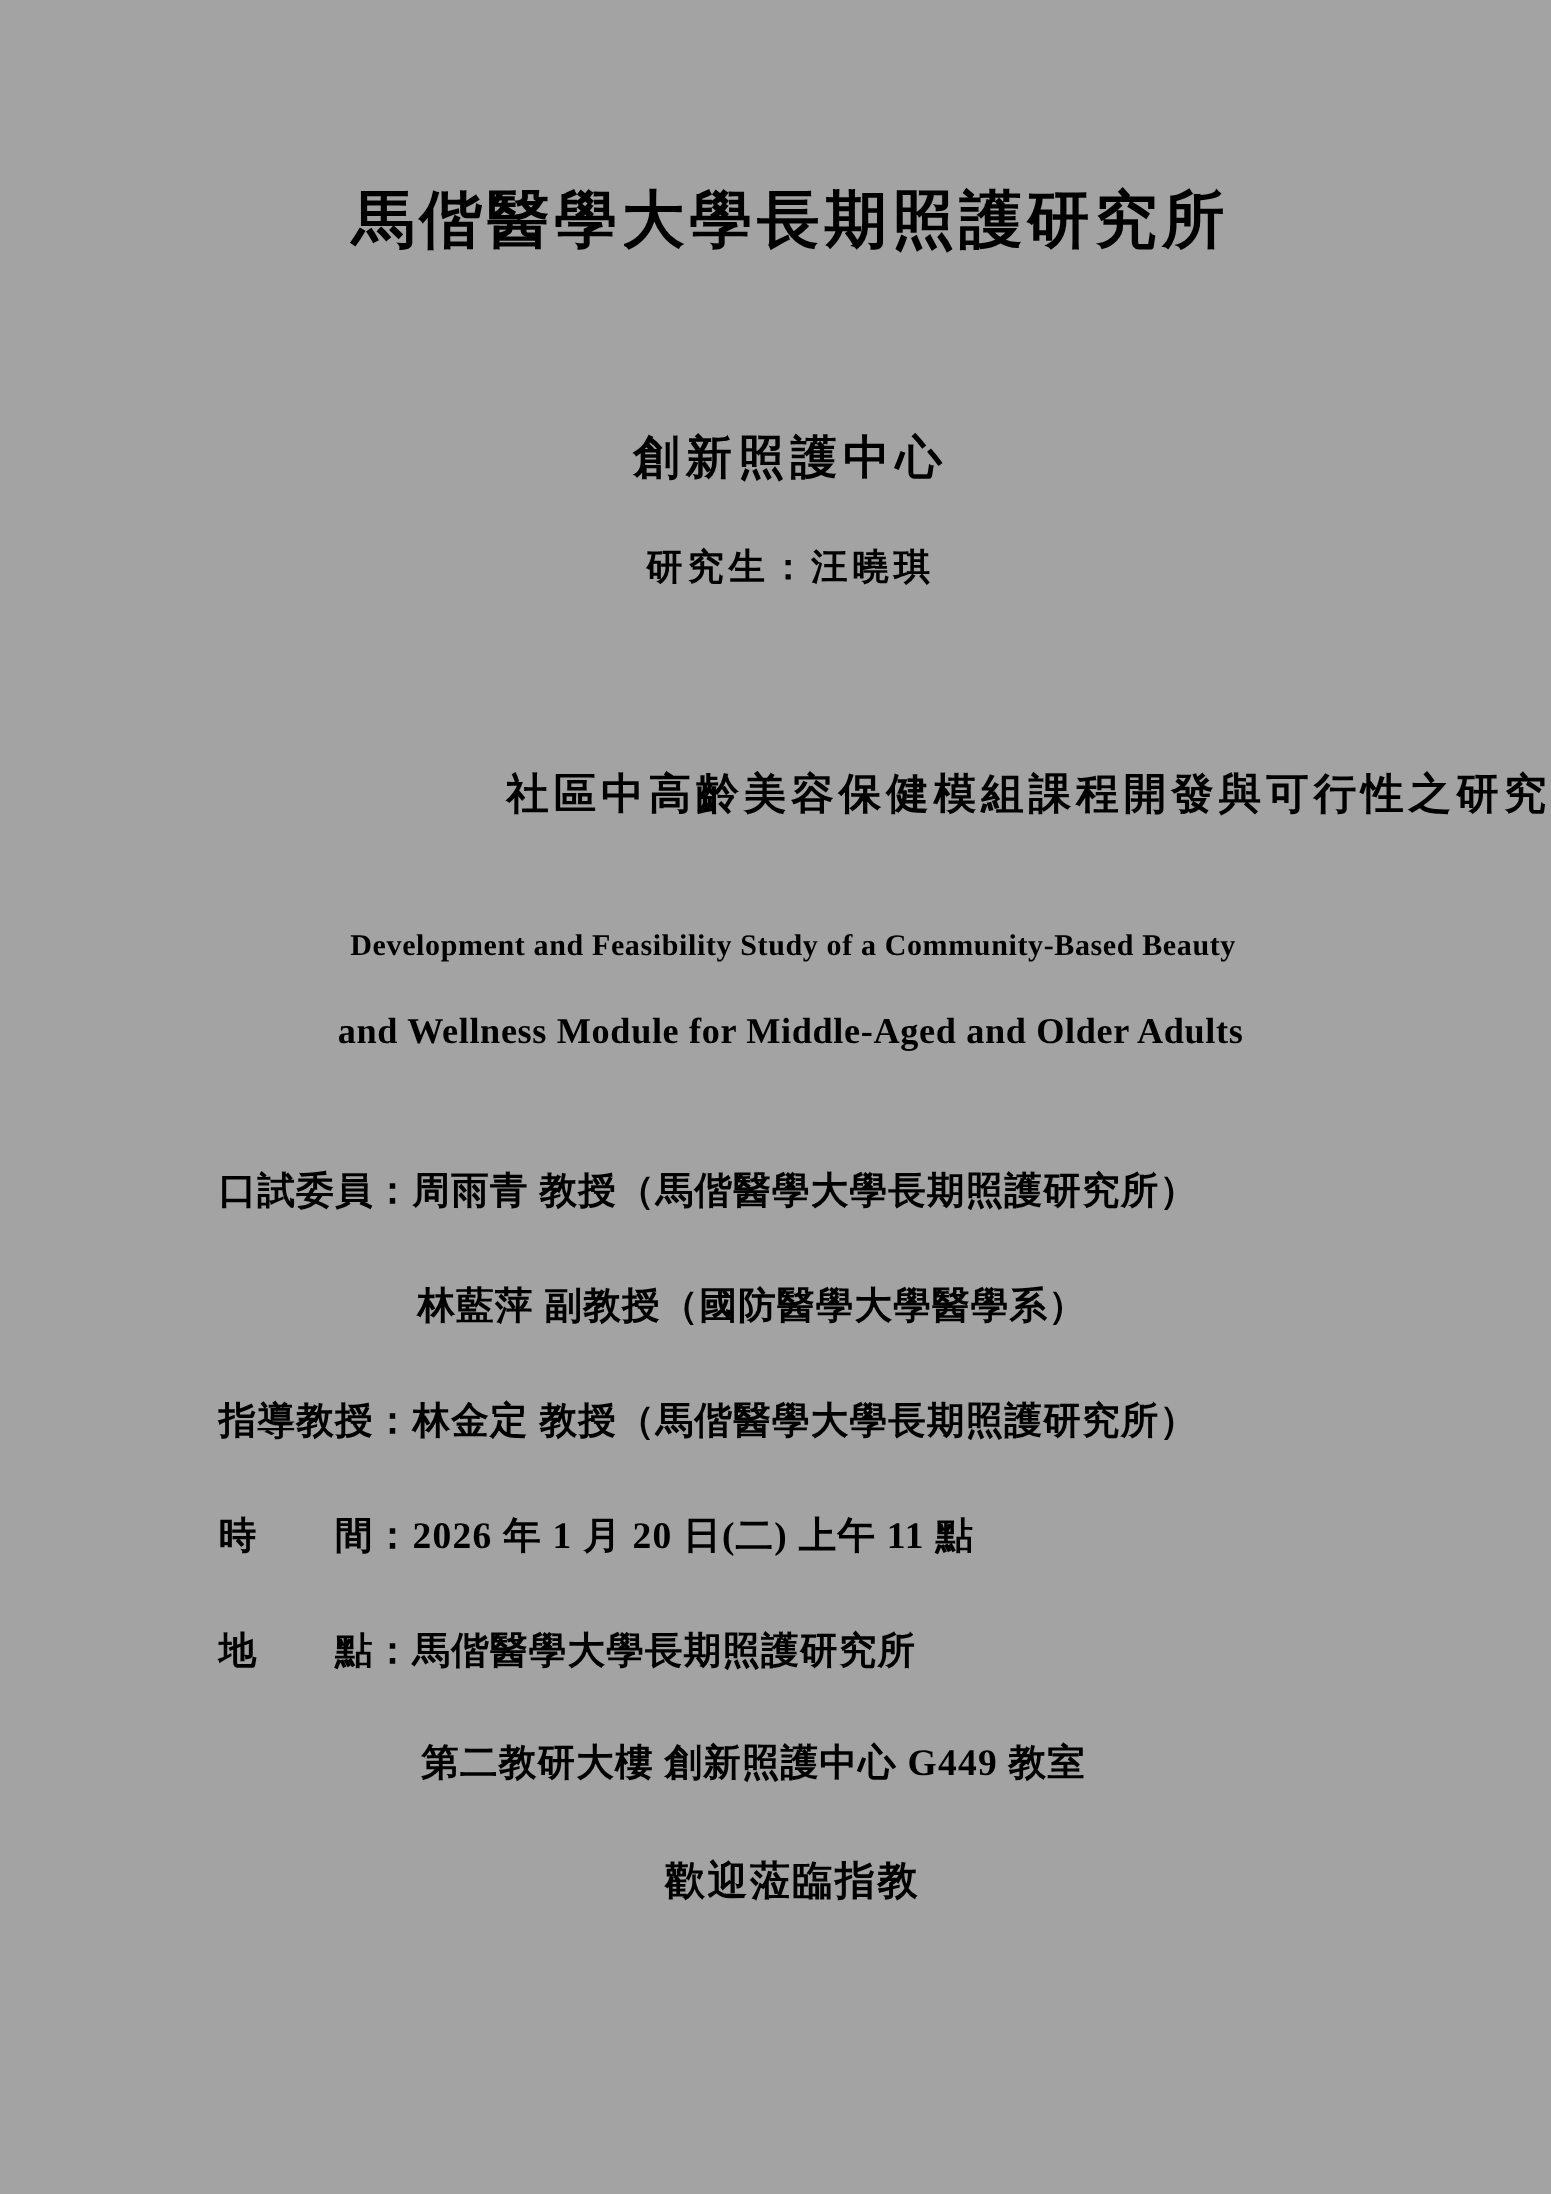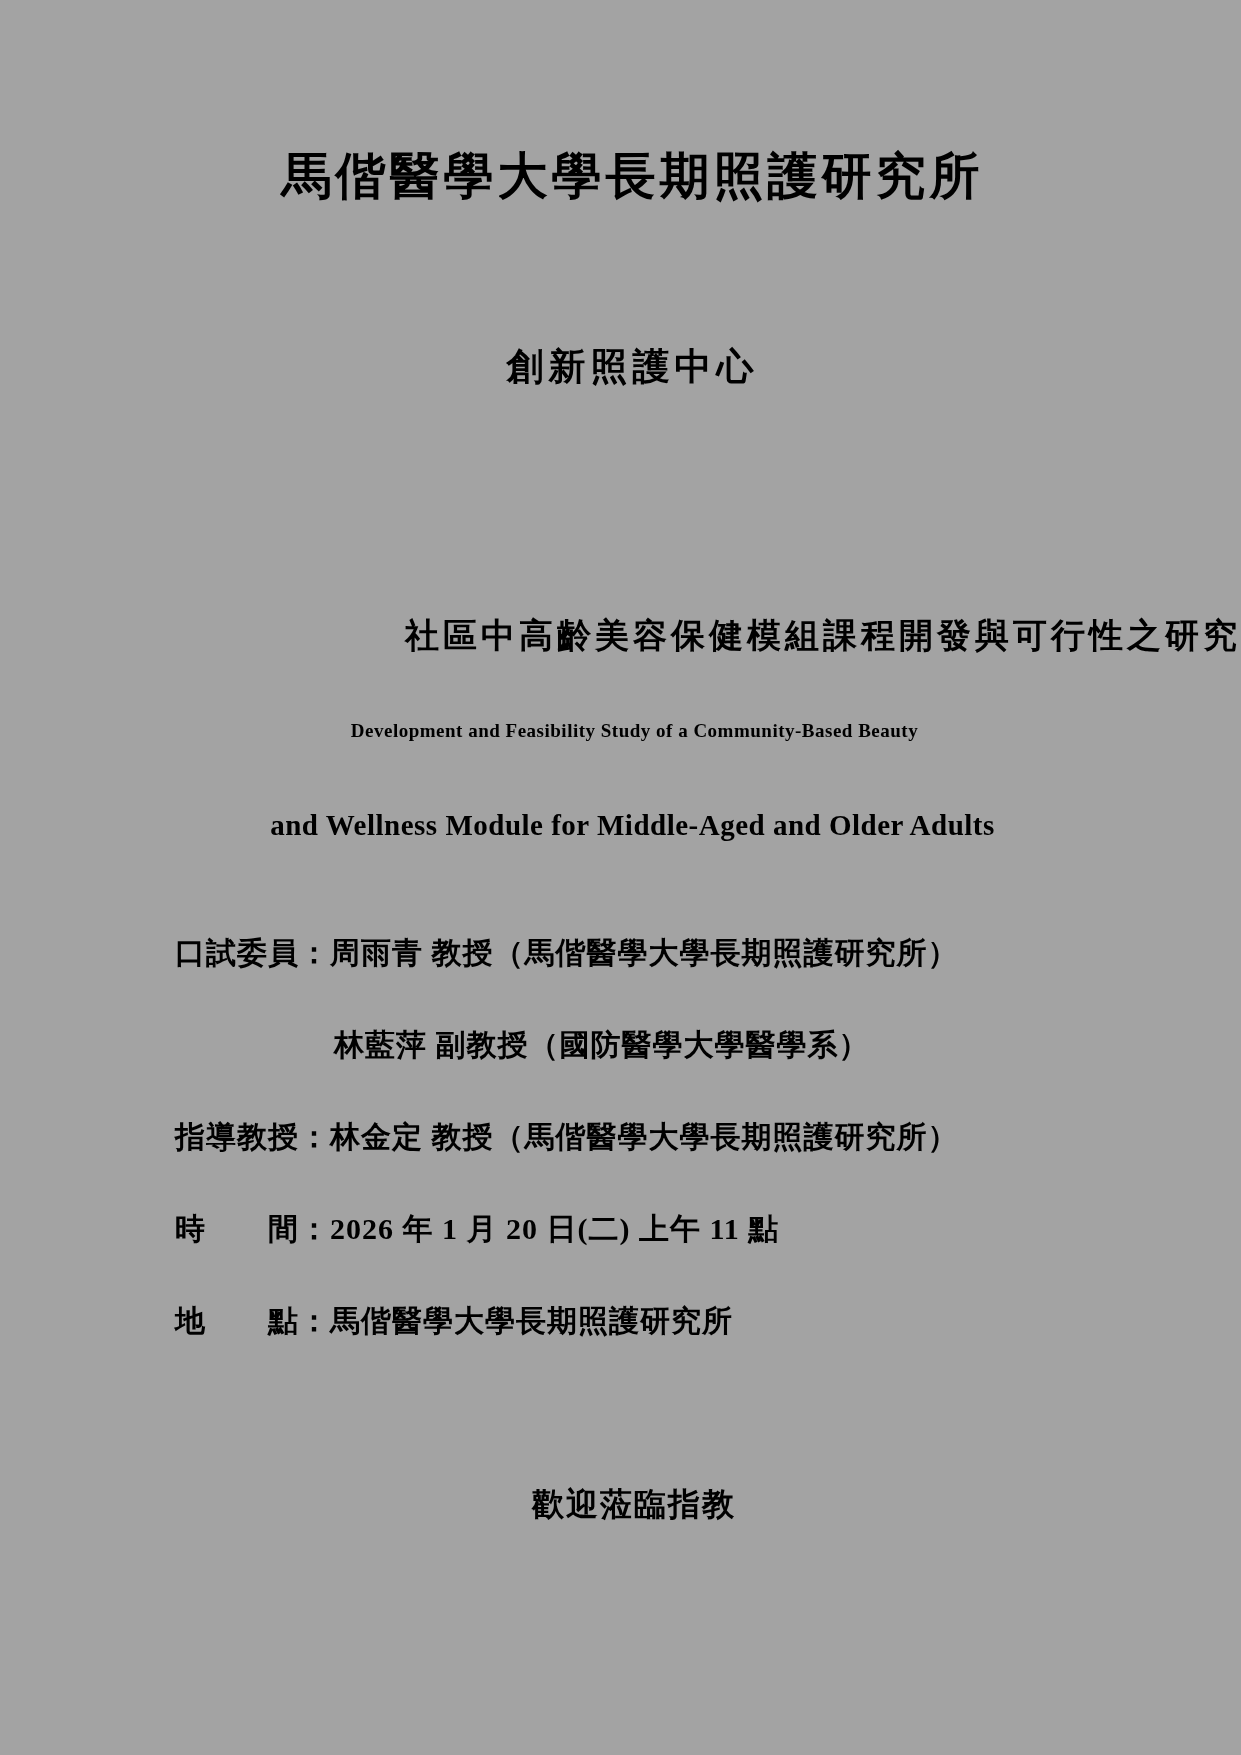--- a/index.html
+++ b/index.html
@@ -46,22 +46,22 @@
     font-size: 29px;
     letter-spacing: 4px;
   }
   .thesis-title-zh {
     top: 616px;
     font-size: 34px;
     letter-spacing: 4px;
     text-align: right;
   }
   .thesis-title-en1 {
-    top: 720px;
-    font-size: 19px;
+    top: 744px;
+    font-size: 24px;
     letter-spacing: 0.5px;
     padding-left: 28px;
   }
   .thesis-title-en2 {
     top: 768px;
     font-size: 29px;
     letter-spacing: 0.5px;
     margin-top: 41px;
   }
   .detail {
@@ -78,33 +78,35 @@
 </style>
 </head>
 <body>
 
 <div class="page">
 
   <div class="line centered institution-title">馬偕醫學大學長期照護研究所</div>
 
   <div class="line centered event-title">創新照護中心</div>
 
+  <div class="line centered student-line">研究生：汪曉琪</div>
 
   <div class="line centered thesis-title-zh">社區中高齡美容保健模組課程開發與可行性之研究</div>
 
   <div class="line centered thesis-title-en1">Development and Feasibility Study of a Community-Based Beauty</div>
 
   <div class="line centered thesis-title-en2">and Wellness Module for Middle-Aged and Older Adults</div>
 
   <div class="line detail d-committee">口試委員：周雨青 教授（馬偕醫學大學長期照護研究所）</div>
 
   <div class="line detail d-committee2">林藍萍 副教授（國防醫學大學醫學系）</div>
 
   <div class="line detail d-advisor">指導教授：林金定 教授（馬偕醫學大學長期照護研究所）</div>
 
   <div class="line detail d-time">時　　間：2026 年 1 月 20 日(二) 上午 11 點</div>
 
   <div class="line detail d-location">地　　點：馬偕醫學大學長期照護研究所</div>
 
+  <div class="line detail d-location2">第二教研大樓 創新照護中心 G449 教室</div>
 
   <div class="line detail d-closing">歡迎蒞臨指教</div>
 
 </div>
 
 </body></html>

